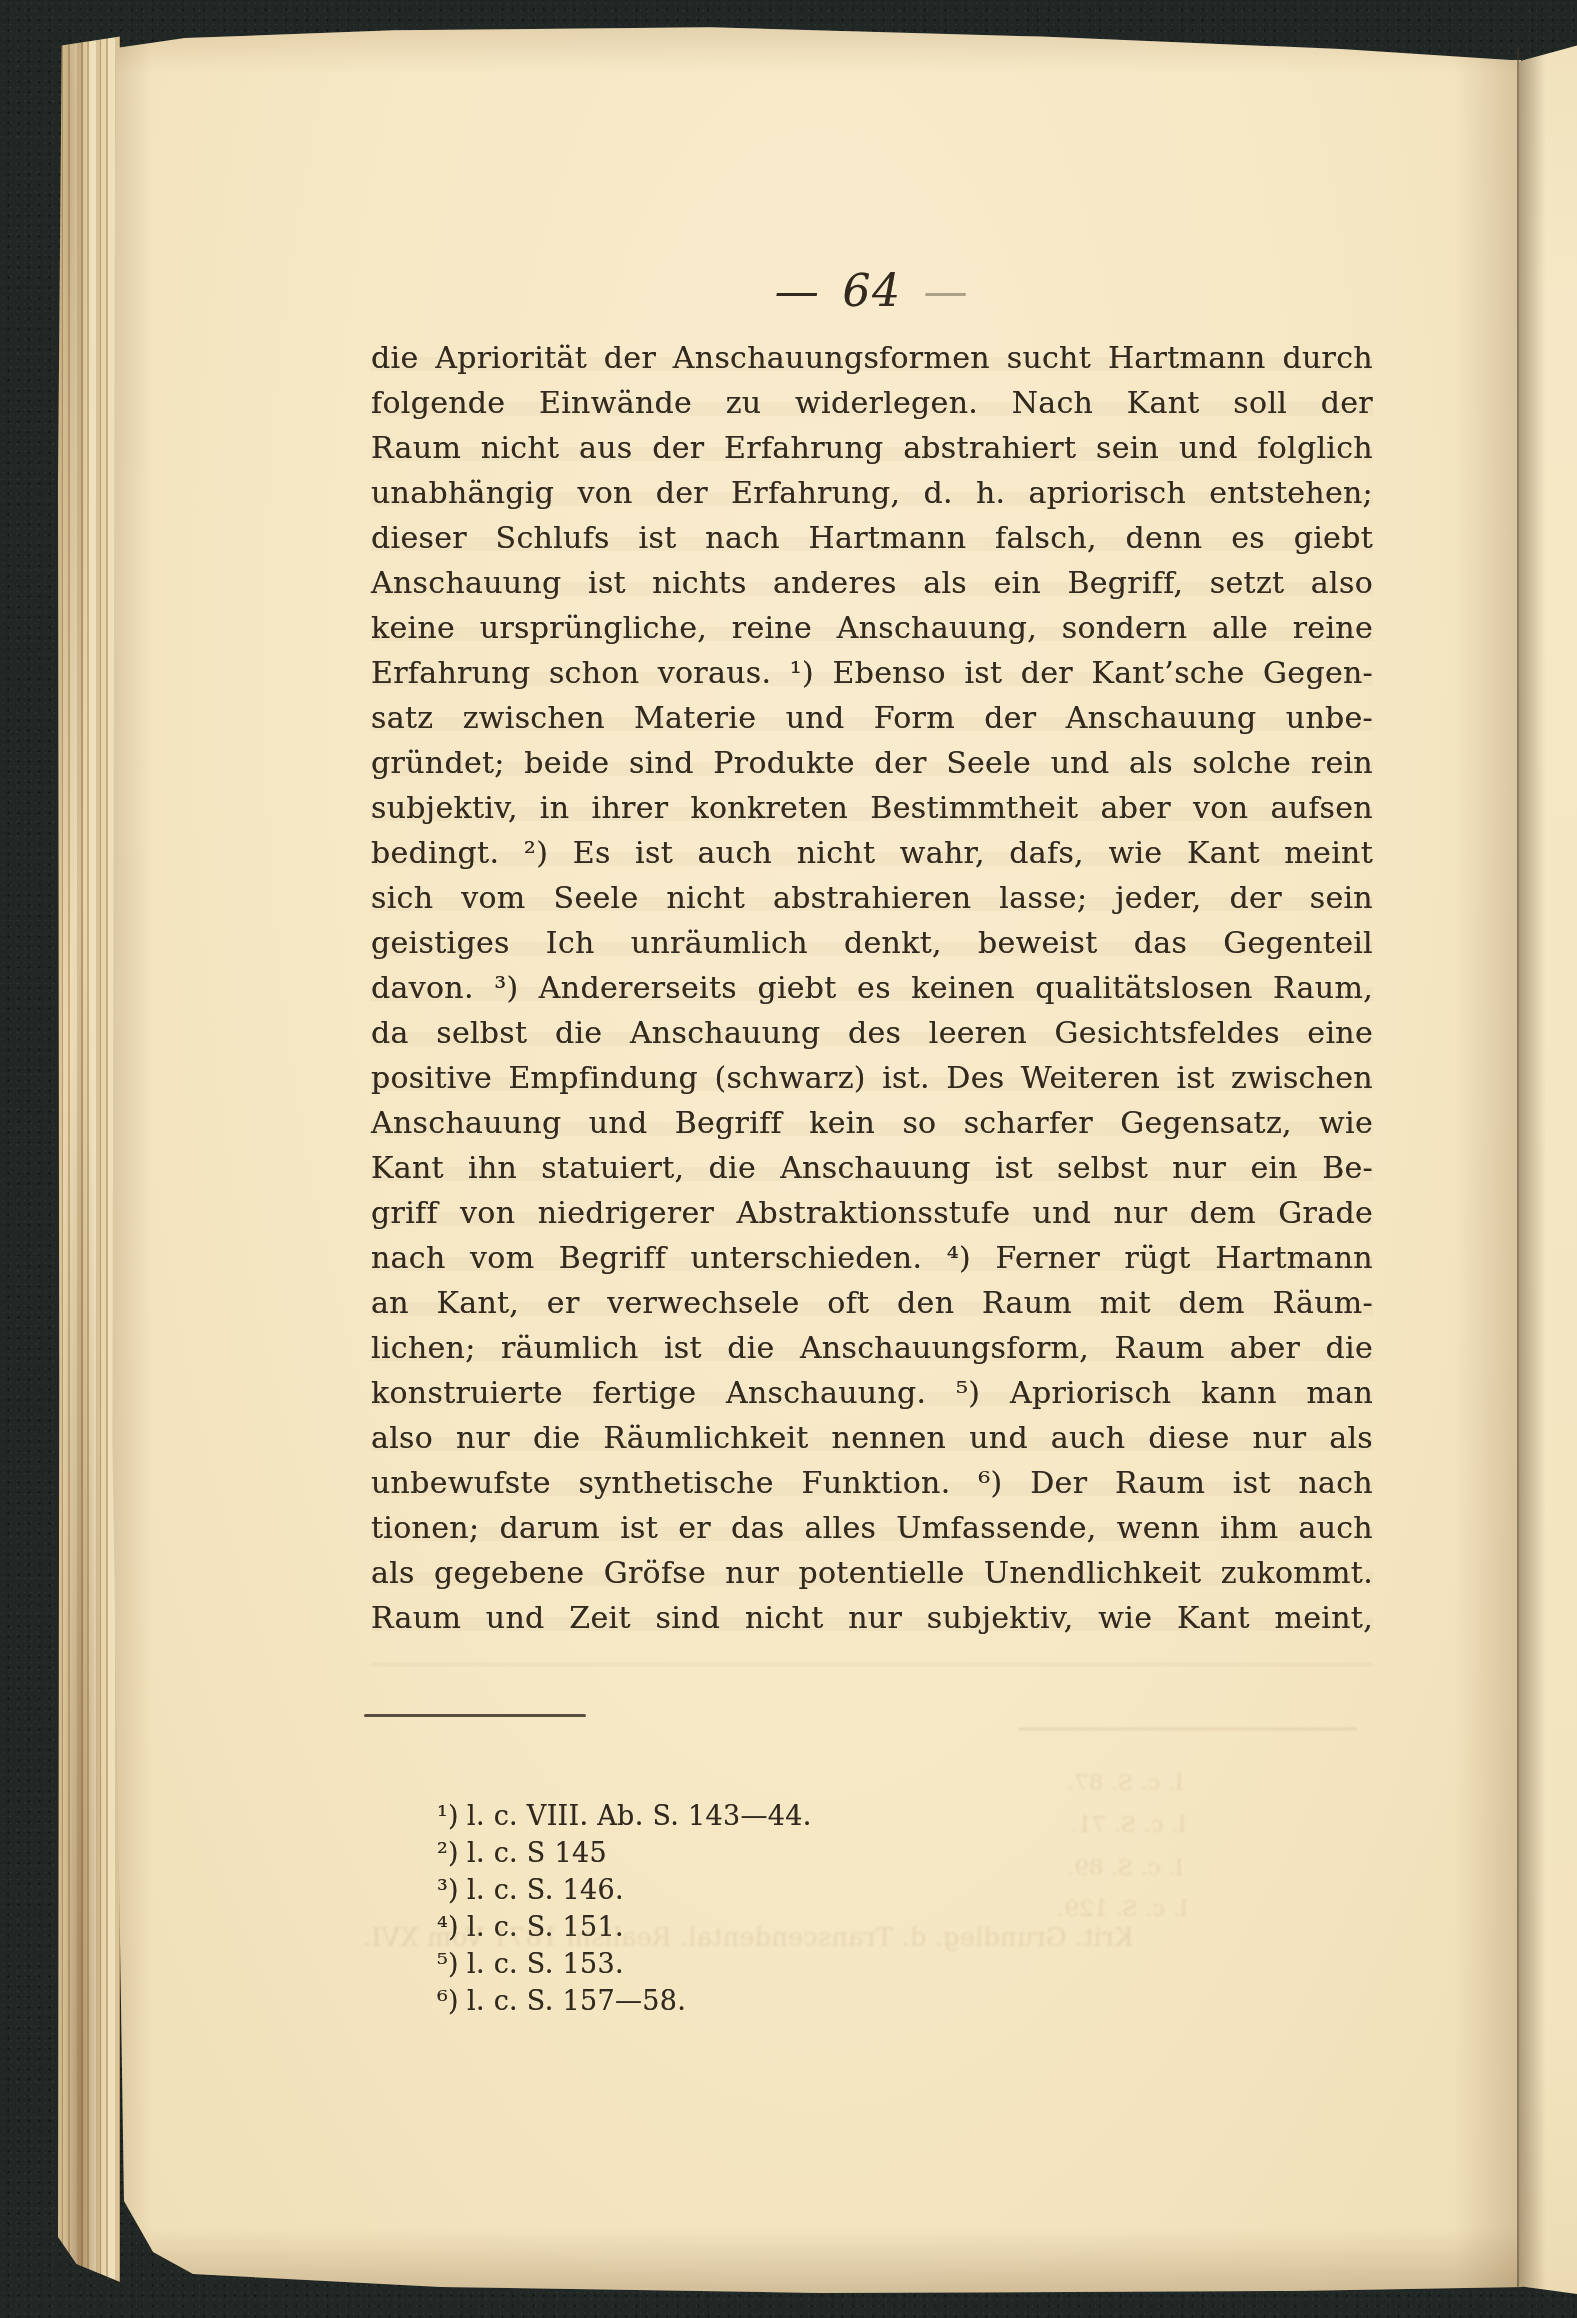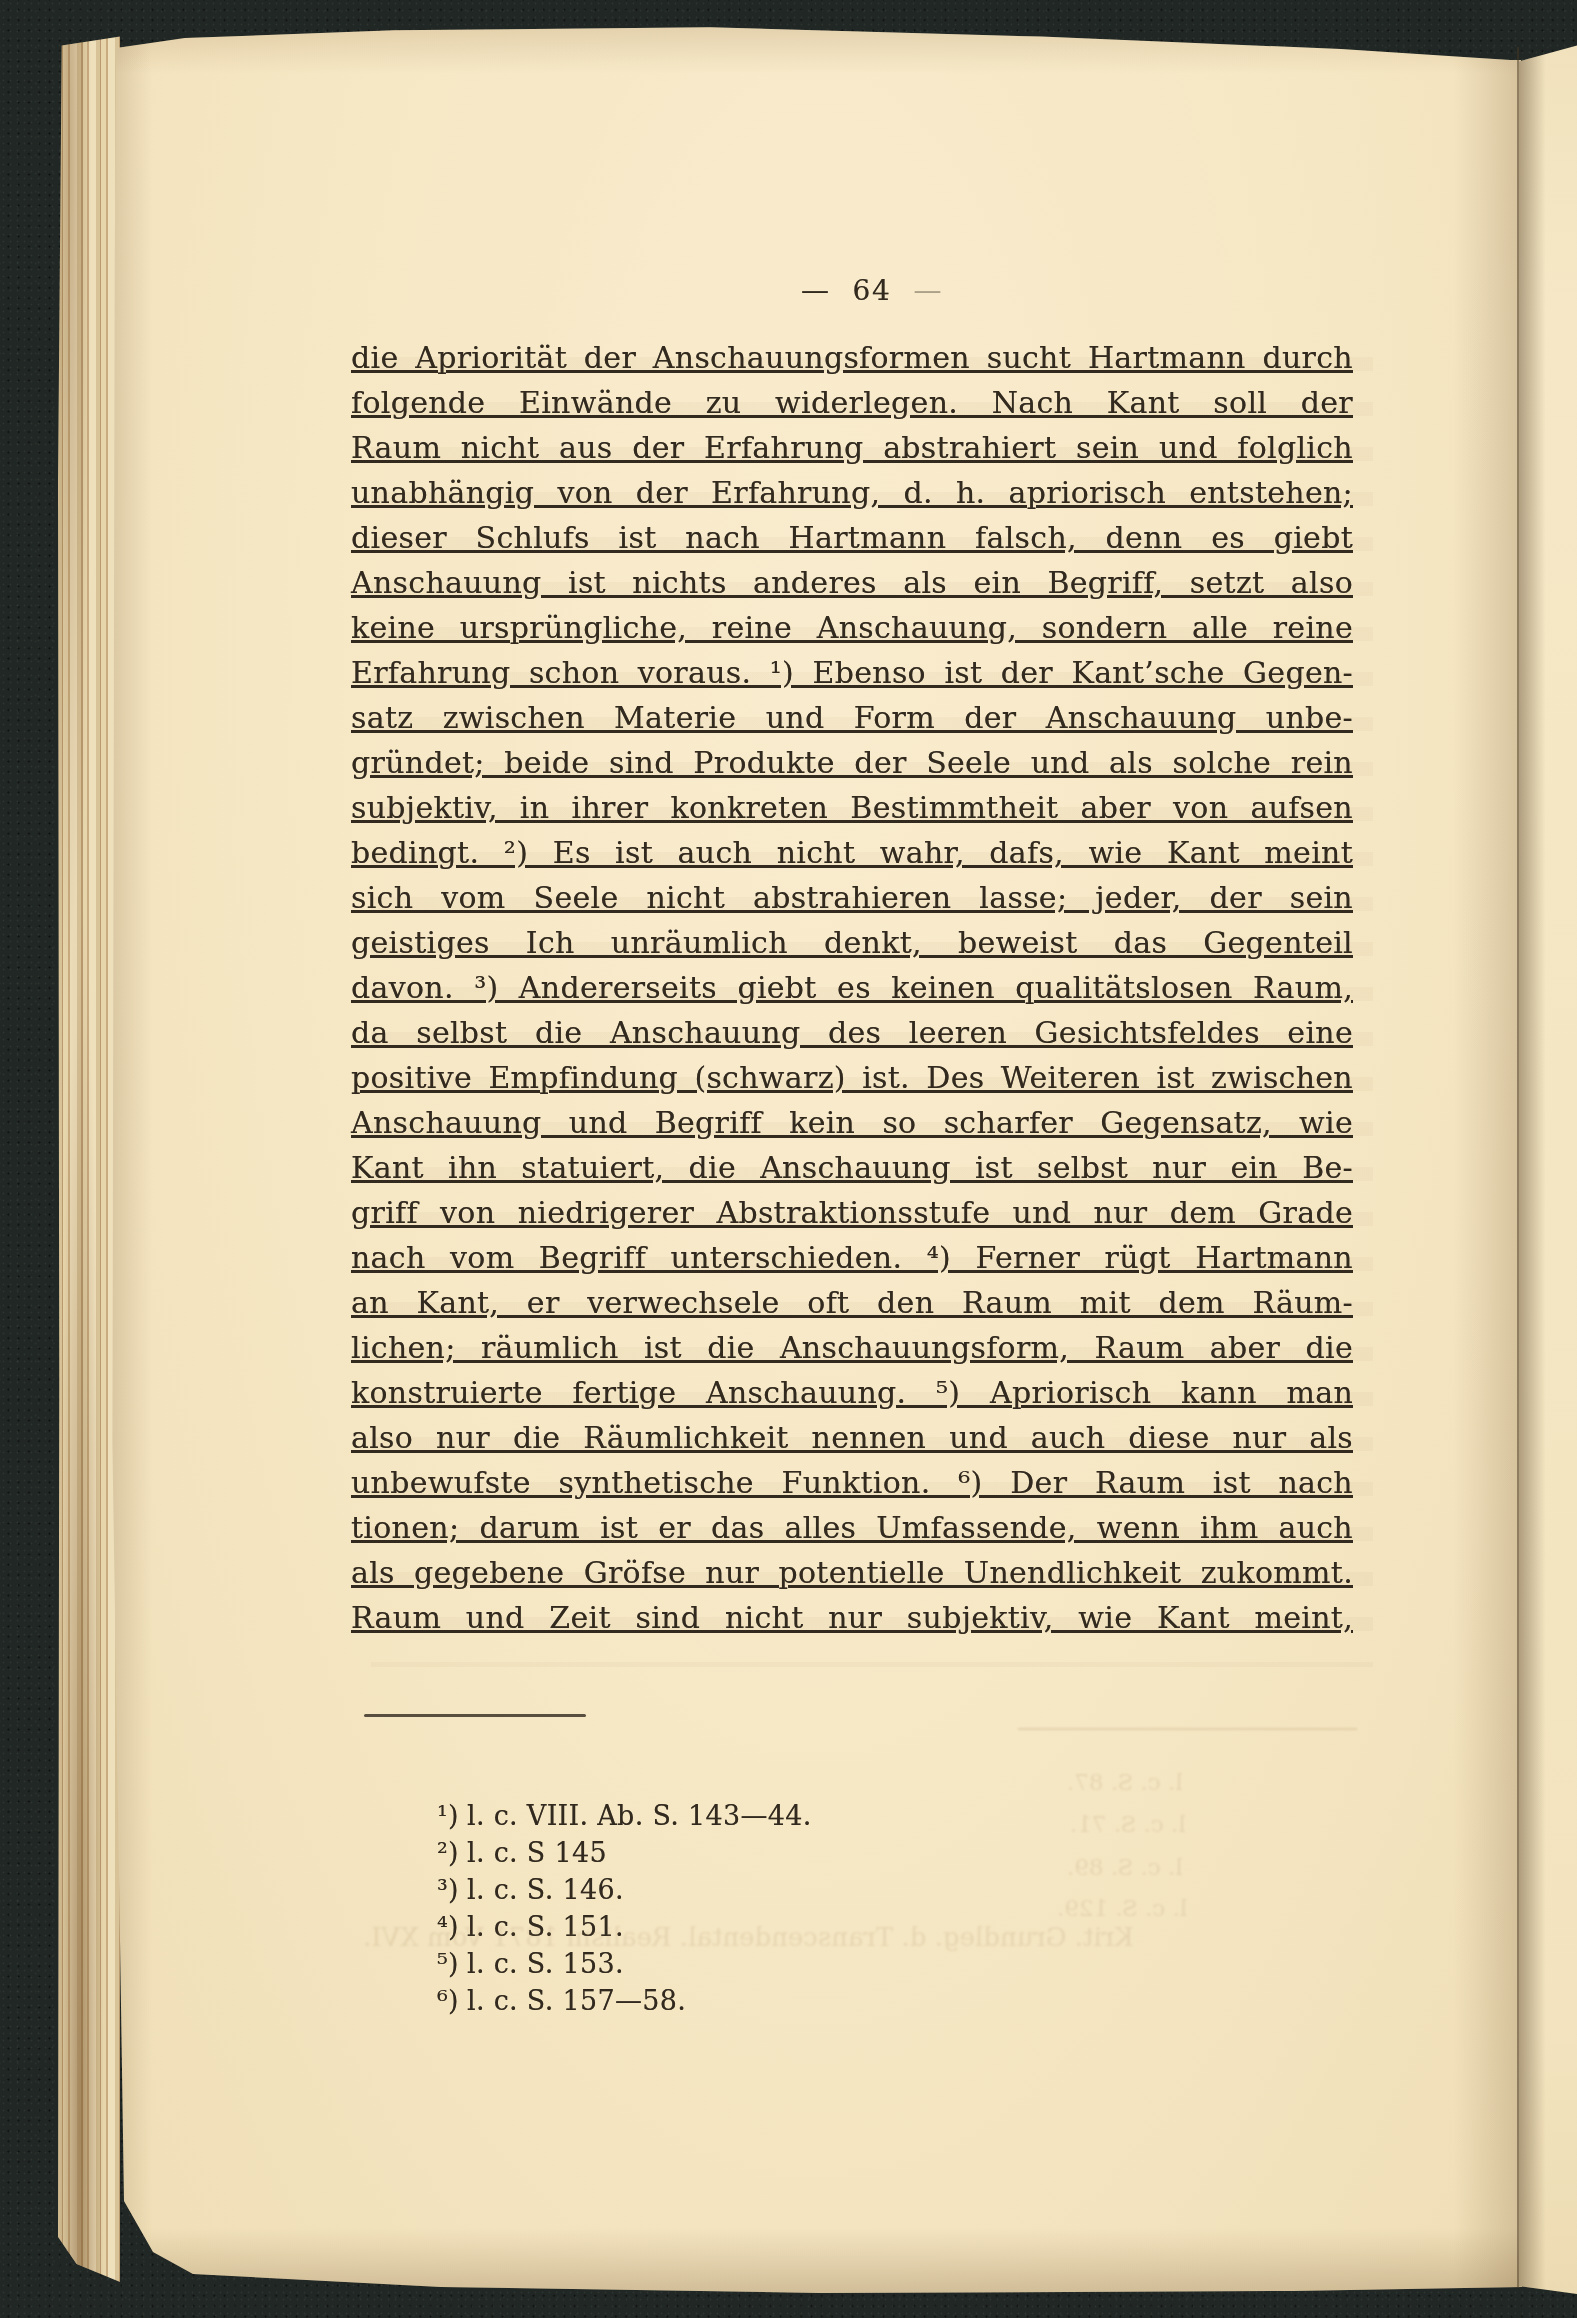--- a/index.html
+++ b/index.html
@@ -43,25 +43,25 @@
       linear-gradient(180deg,#f1e2bd,#f6e8c6 12%,#f3e4bf 88%,#ecdbb2);
     clip-path:polygon(0 17.4px,58px 1.6px,58px 2250px,0 2242px);
   }
   .gutter{
     position:absolute;left:1517px;top:47px;width:2.4px;height:2241px;
     background:rgba(72,56,34,.5);filter:blur(0.5px);
   }
   .ink{color:#322a1f;text-shadow:0 0 0.6px rgba(50,42,31,.55);}
   .header{
     position:absolute;left:371px;top:267px;width:1002px;height:47px;line-height:47px;
-    text-align:center;font-size:28px;letter-spacing:1.6px;
+    text-align:center;font-size:44px;letter-spacing:1.6px;font-style:italic;
   }
   .header .dash-r{opacity:.38;}
   .header span{padding:0 11px;}
-  .body-block{position:absolute;left:351px;top:335px;width:1002px;text-decoration:underline;}
+  .body-block{position:absolute;left:371px;top:335px;width:1002px;}
   .line{
     height:45px;line-height:45px;font-size:30px;
     text-align:justify;text-align-last:justify;white-space:nowrap;
     letter-spacing:0.3px;word-spacing:4.7px;
   }
   .fn-rule{
     position:absolute;left:364px;top:1714px;width:222px;height:3.2px;
     background:#3c3428;opacity:.85;border-radius:1.6px;
   }
   .fn-block{position:absolute;left:371px;top:1753px;width:1002px;margin-top:44px;}

